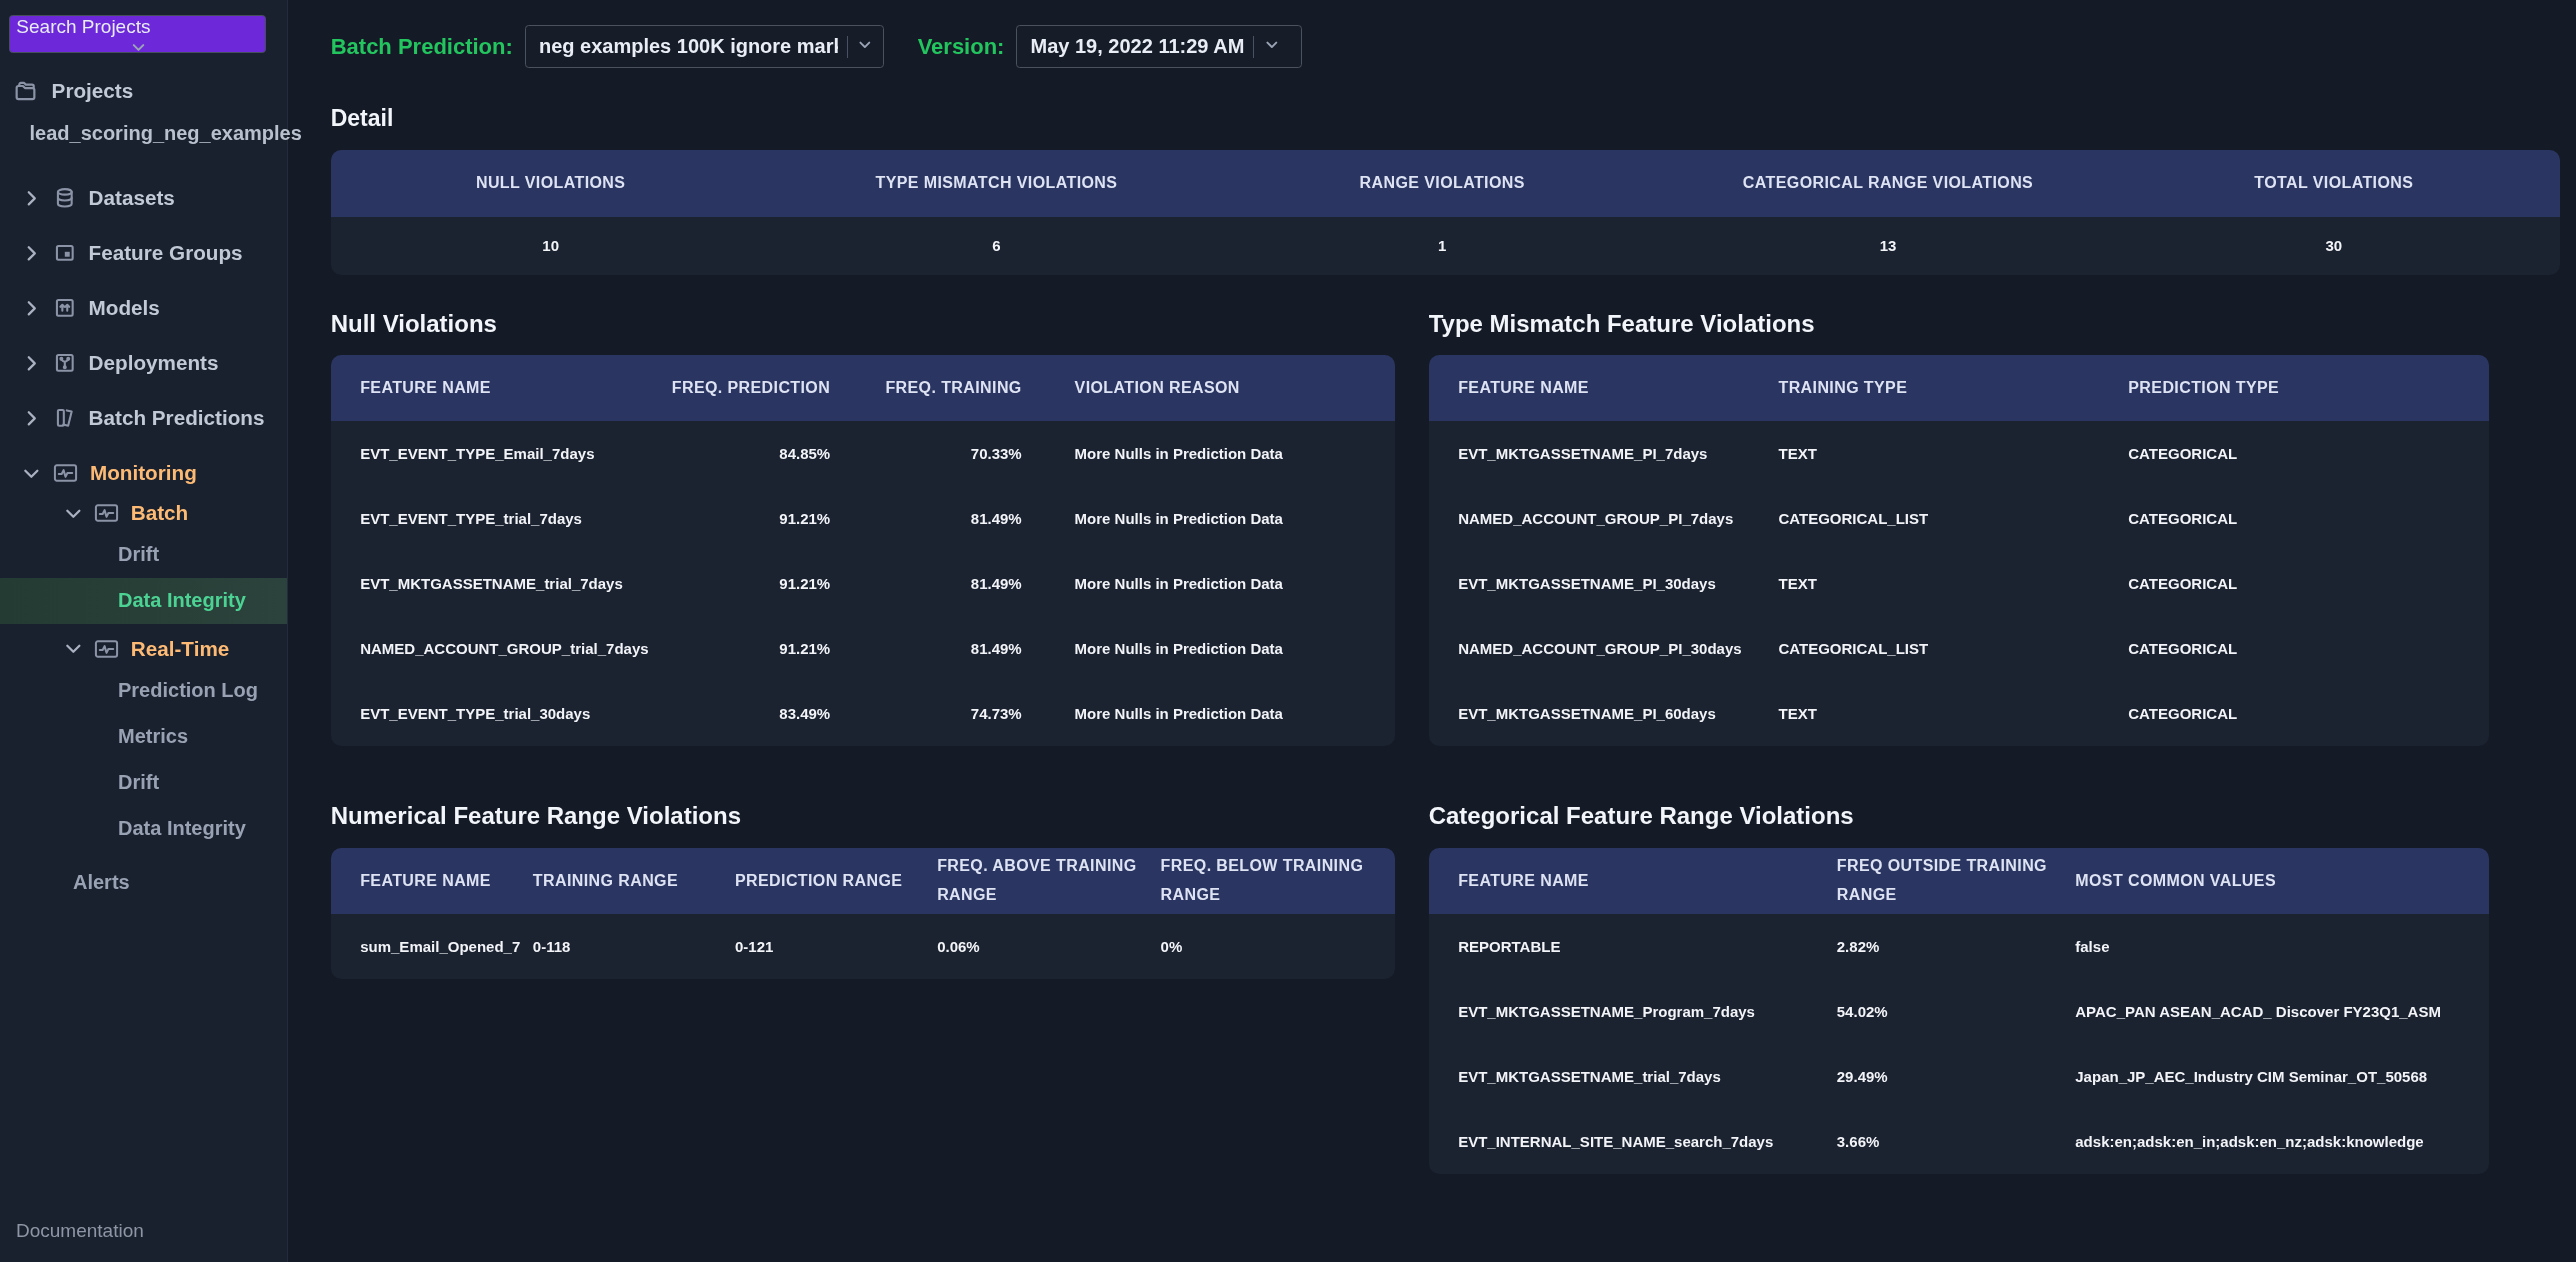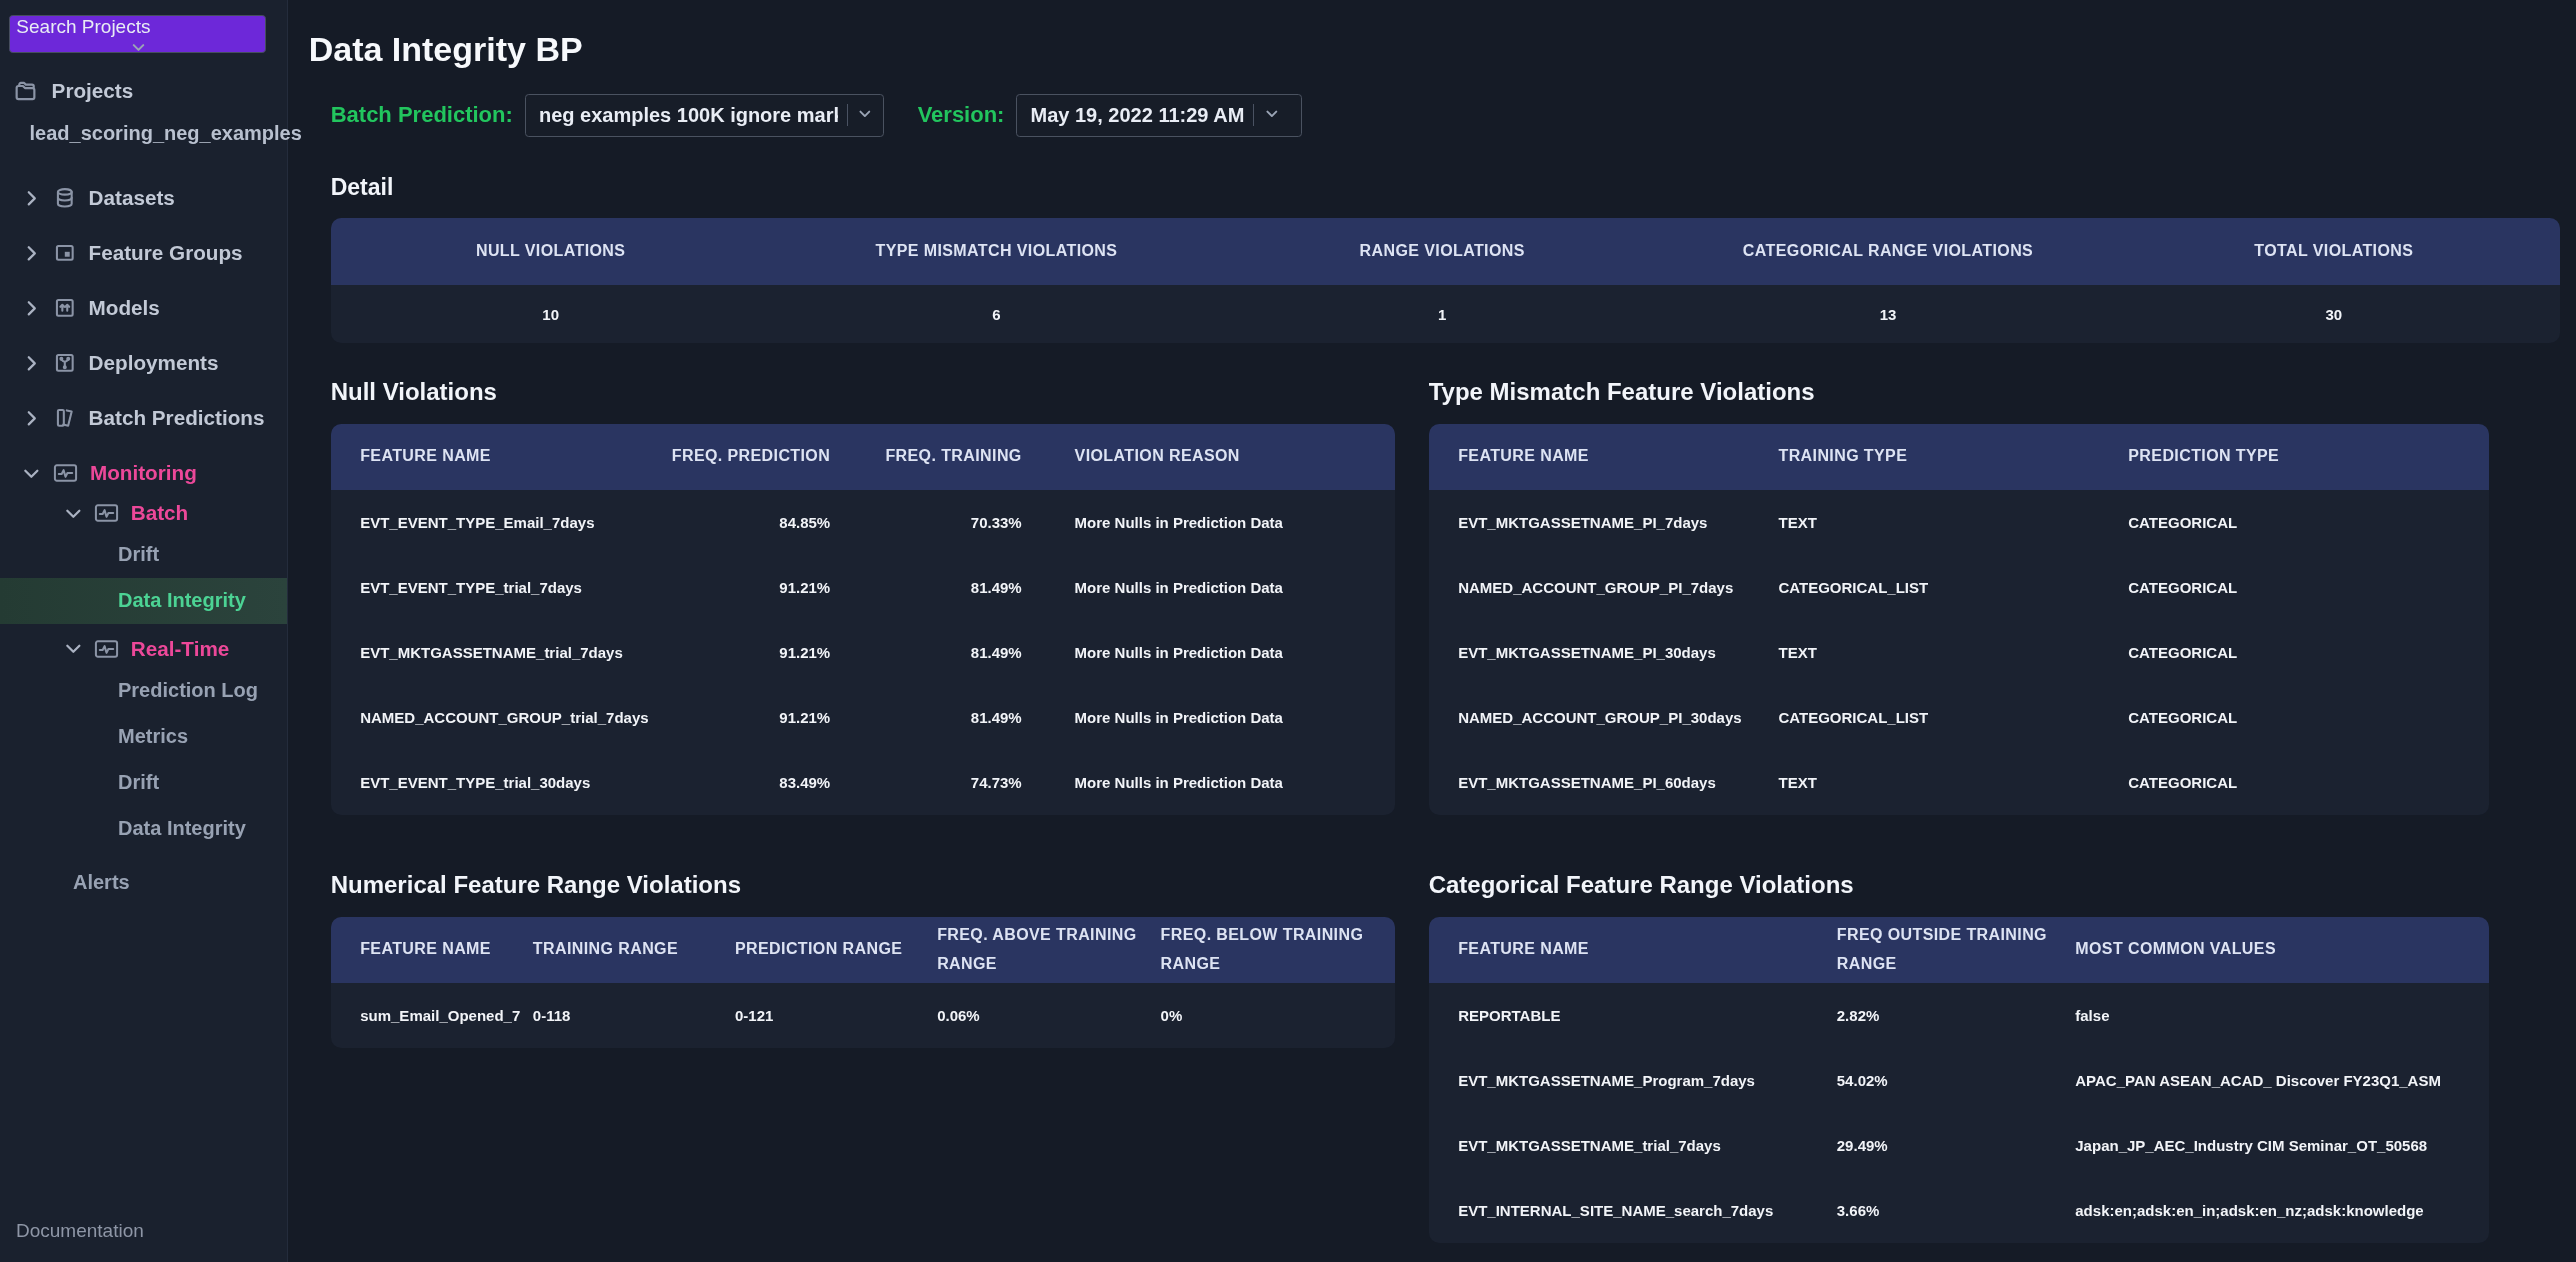--- a/index.html
+++ b/index.html
@@ -26,21 +26,21 @@
     min-width:0;
   }
   .search-box input::placeholder { color:#e8ecf4; opacity:1; }
   .vline { width:0.7px; height:22px; background:#4a5262; margin:0 8.9px; }
   .chev { color:#9aa4b5; flex:none; }
   .side-nav { position:absolute; left:0; top:53px; right:0; }
   .srow { display:flex; align-items:center; height:38px; cursor:pointer; }
   .srow .icon { color:#8b94a6; display:flex; flex:none; }
   .srow .cv { color:#aab2c2; display:flex; flex:none; }
   .lbl0 { font-size:20.7px; font-weight:bold; color:#c2c9d6; margin-left:11.8px; white-space:nowrap; }
-  .lbl-white { color:#ec4899; }
+  .lbl-white { color:#fdba74; }
   .sub-lbl { font-size:20px; font-weight:bold; color:#98a2b3; white-space:nowrap; }
   .row-proj { padding-left:13.3px; margin-top:19px; }
   .row-proj .lbl0 { margin-left:13.3px; }
   .pname {
     margin-top:7.4px; height:32px; display:flex; align-items:center;
     padding-left:29.5px; font-size:20px; font-weight:bold; color:#b9c1cf;
   }
   .row-top { padding-left:20.7px; margin-top:17px; }
   .row-top.first { margin-top:29.5px; }
   .row-top .icon { margin-left:11.8px; }
@@ -270,21 +270,20 @@
 
     <div class="srow row-alerts">
       <span class="sub-lbl">Alerts</span>
     </div>
   </nav>
 
   <div class="doc">Documentation</div>
 </aside>
 
 <main>
-  <h1 class="page-title">Data Integrity BP</h1>
 
   <div class="offset">
     <div class="controls">
       <span class="ctl-label">Batch Prediction:</span>
       <div class="select sel-bp">
         <span class="val">neg examples 100K ignore marketo f...</span>
         <span class="vline"></span>
         <span class="chev"><svg width="17.7" height="17.7" viewBox="0 0 24 24" fill="none" stroke="currentColor" stroke-width="2.6" stroke-linecap="round" stroke-linejoin="round">
               <polyline points="6 9 12 15 18 9"></polyline>
             </svg></span>

